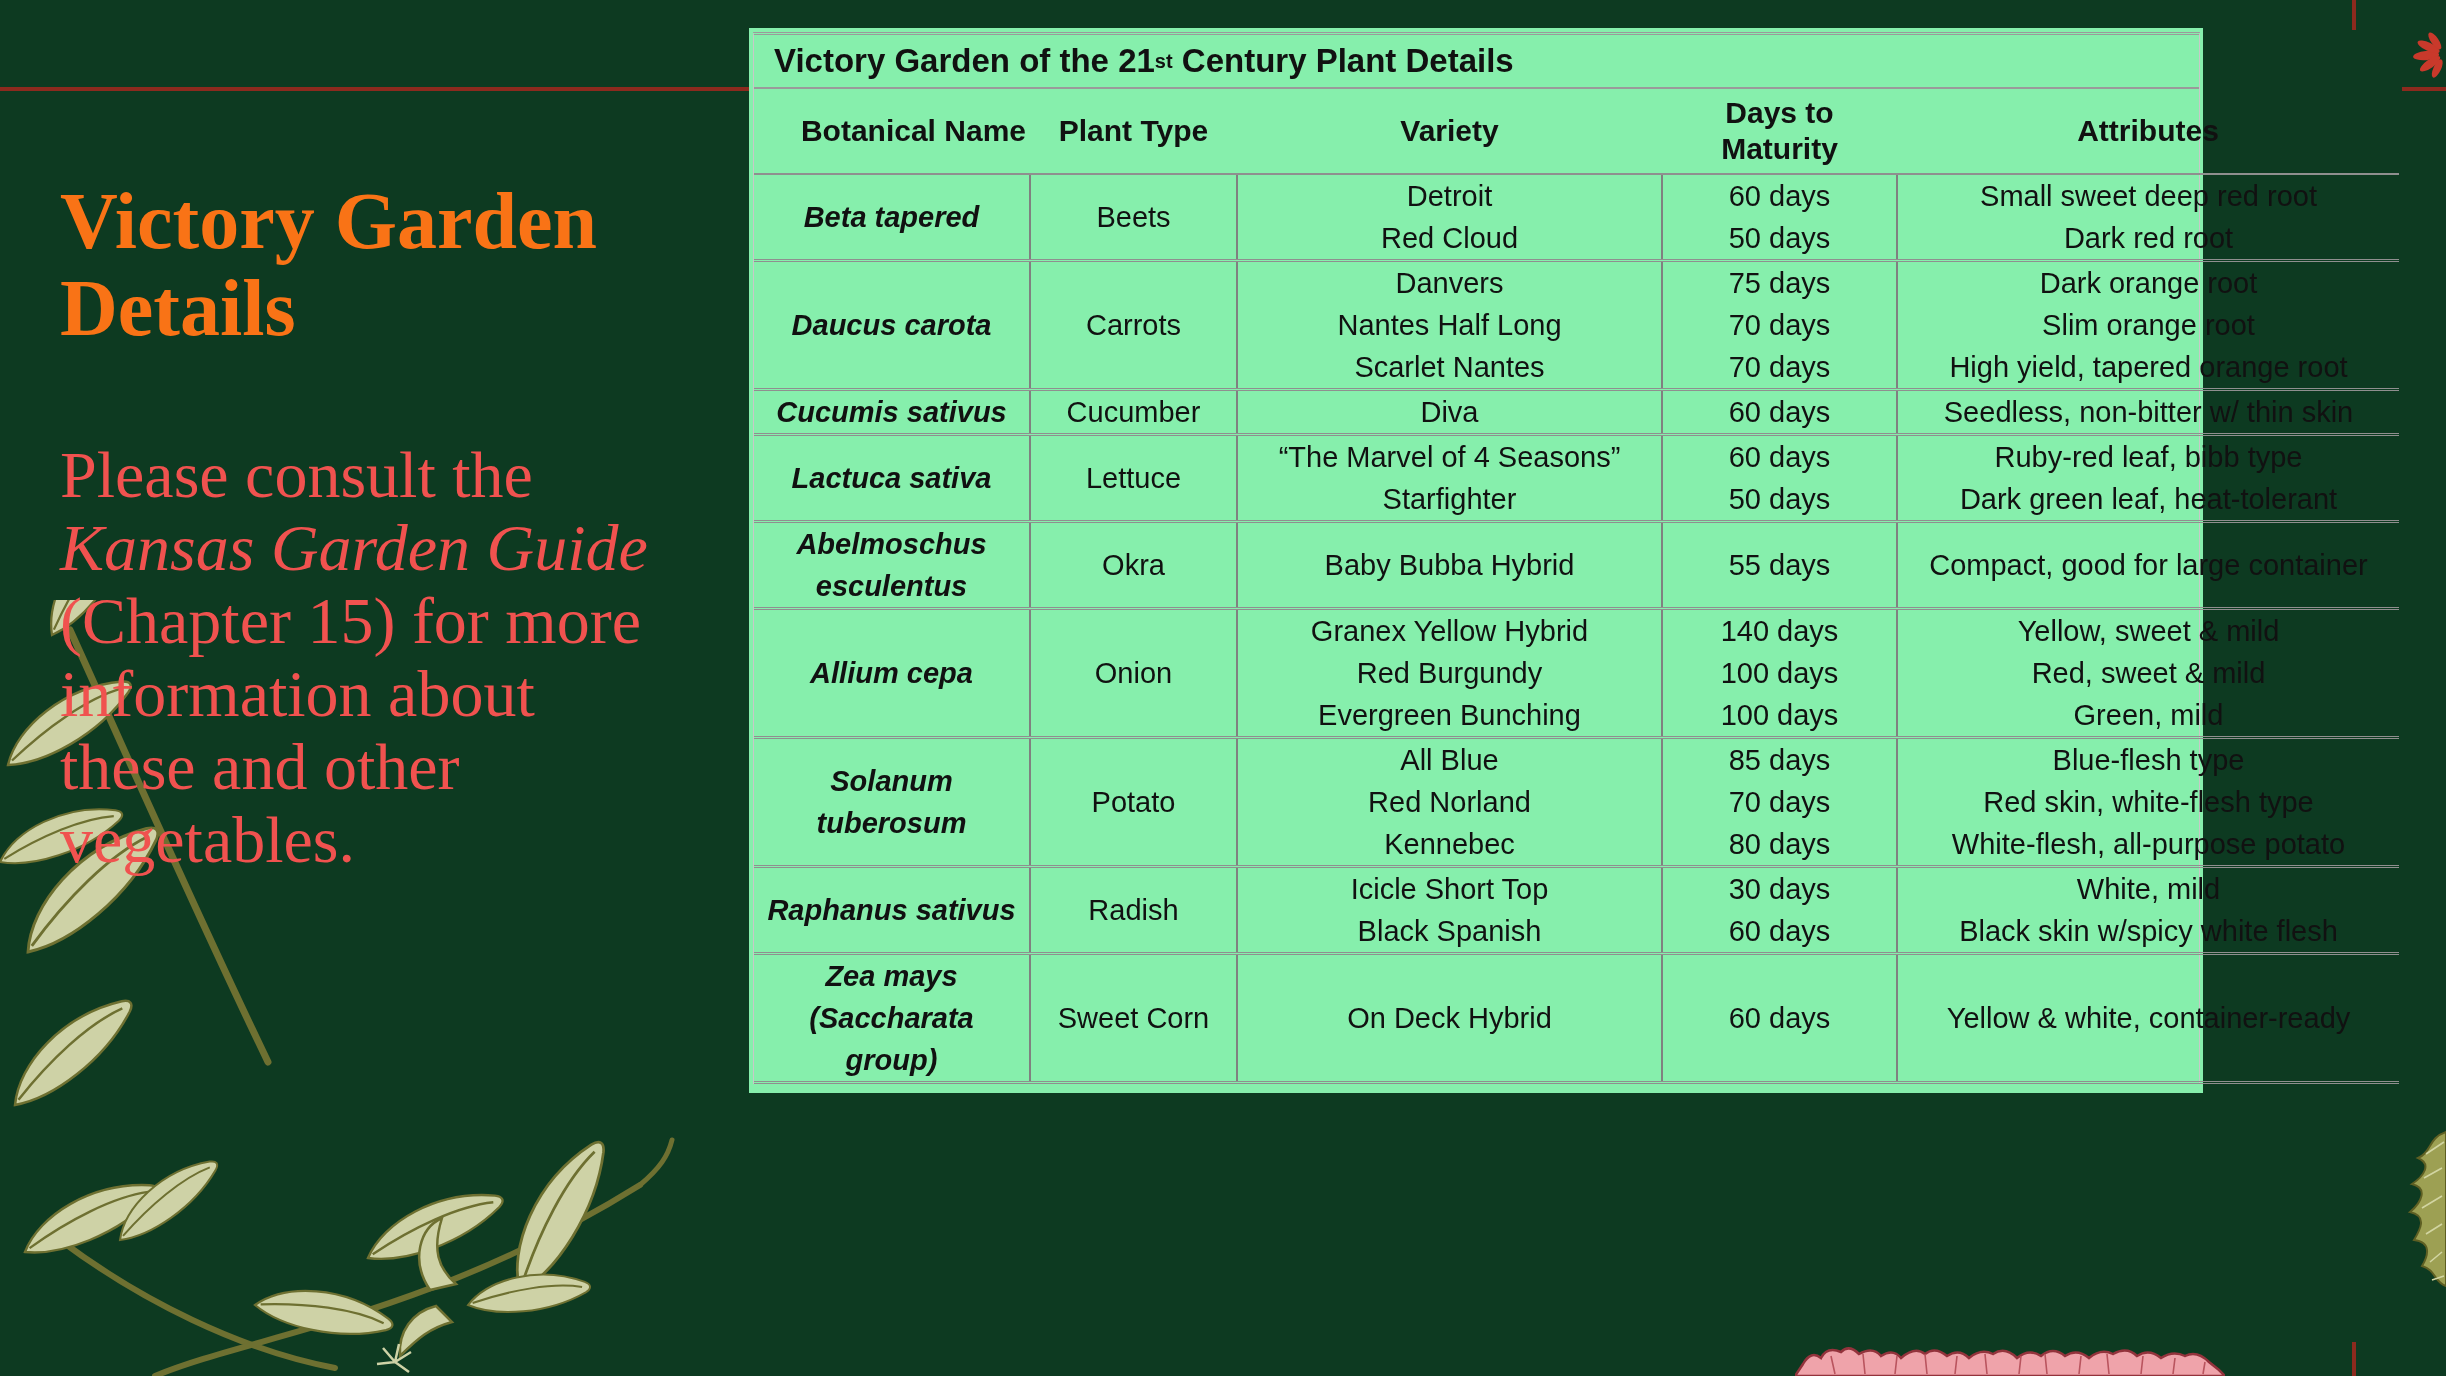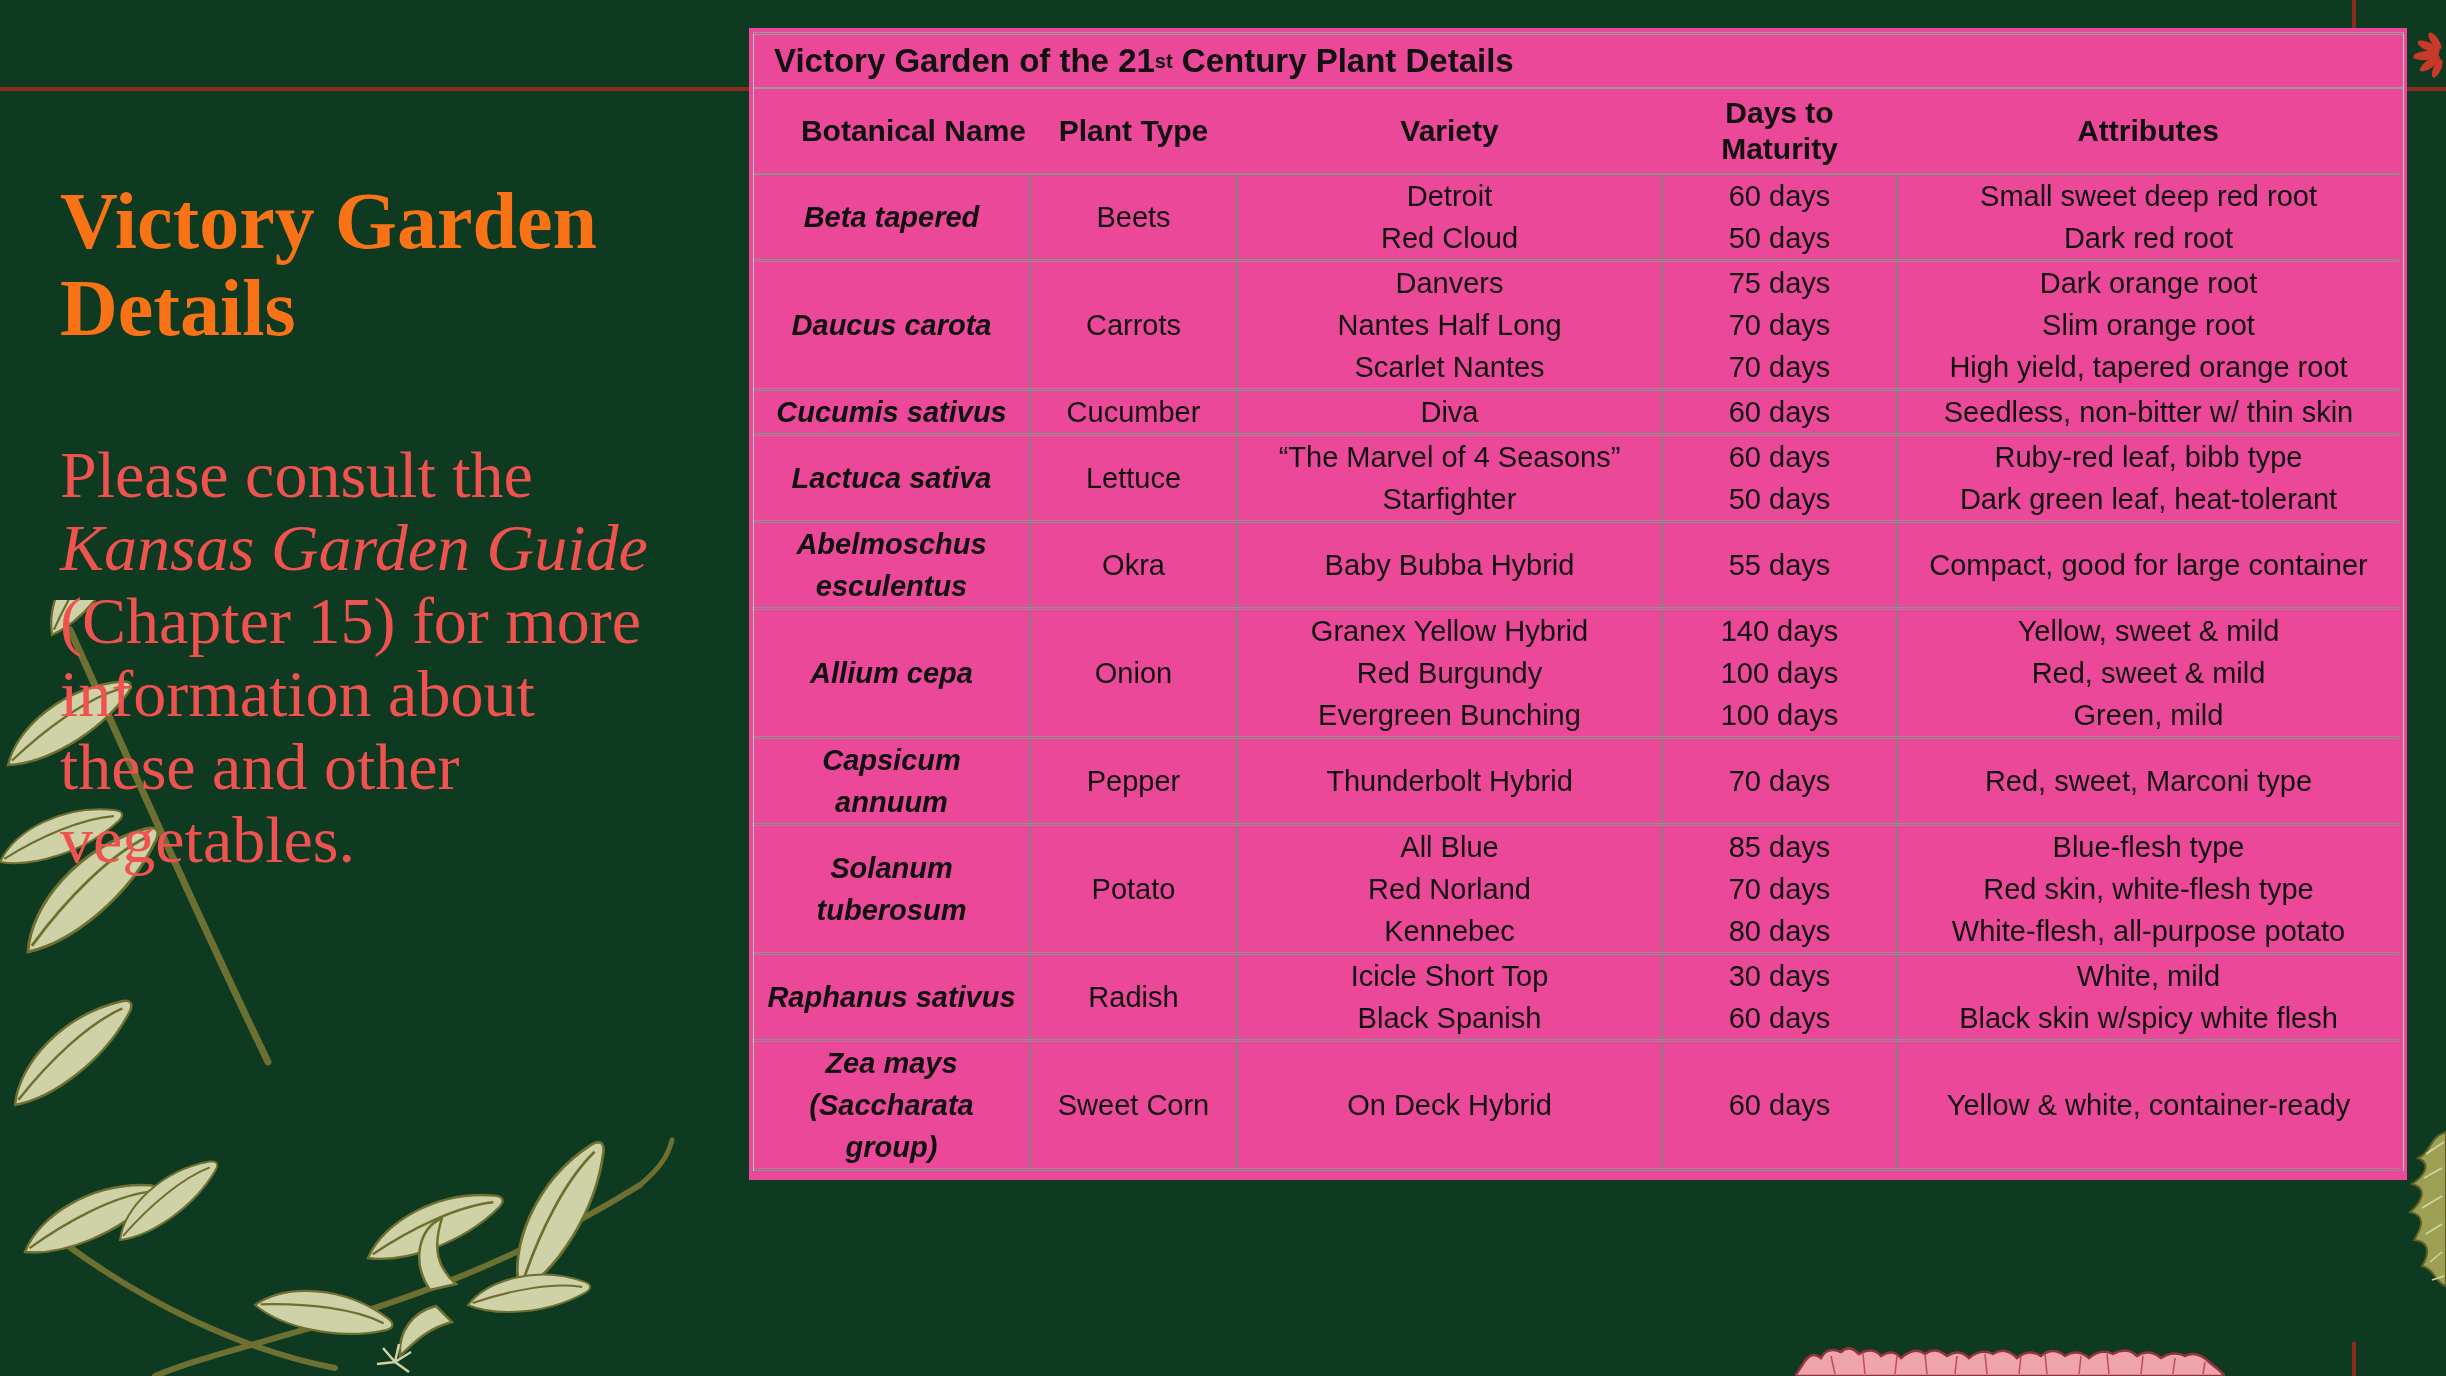--- a/index.html
+++ b/index.html
@@ -24,22 +24,22 @@
   }
   .slide-paragraph{
     position:absolute;left:60px;top:372px;z-index:3;width:700px;
     font-family:"Liberation Serif",serif;
     font-size:66px;line-height:73px;color:#f0524f;
     white-space:pre-line;
   }
   .slide-paragraph em{font-style:italic;}
   
   .plant-table{
-    position:absolute;left:749px;top:28px;width:1658px;z-index:2;
-    background:#ec4899;box-sizing:border-box;
+    position:absolute;left:749px;top:28px;width:1454px;z-index:2;
+    background:#86efac;box-sizing:border-box;
     padding:4px 3px 9px 4px;color:#111111;
   }
   .tbl-frame{
     border-top:3px double #9a9a9a;
     border-left:1px solid #c8c8c8;border-right:1px solid #c8c8c8;
   }
   .tbl-title{
     height:52px;display:flex;align-items:center;
     padding-left:20px;border-bottom:2px solid #9a9a9a;
     font-size:33px;font-weight:bold;white-space:pre;
@@ -250,28 +250,20 @@
 Red Burgundy
 Evergreen Bunching</td>
           <td class="c-days">140 days
 100 days
 100 days</td>
           <td class="c-attr">Yellow, sweet &amp; mild
 Red, sweet &amp; mild
 Green, mild</td>
         </tr>
         <tr>
-          <td class="c-bot">Capsicum
-annuum</td>
-          <td class="c-type">Pepper</td>
-          <td class="c-var">Thunderbolt Hybrid</td>
-          <td class="c-days">70 days</td>
-          <td class="c-attr">Red, sweet, Marconi type</td>
-        </tr>
-        <tr>
           <td class="c-bot">Solanum
 tuberosum</td>
           <td class="c-type">Potato</td>
           <td class="c-var">All Blue
 Red Norland
 Kennebec</td>
           <td class="c-days">85 days
 70 days
 80 days</td>
           <td class="c-attr">Blue-flesh type

